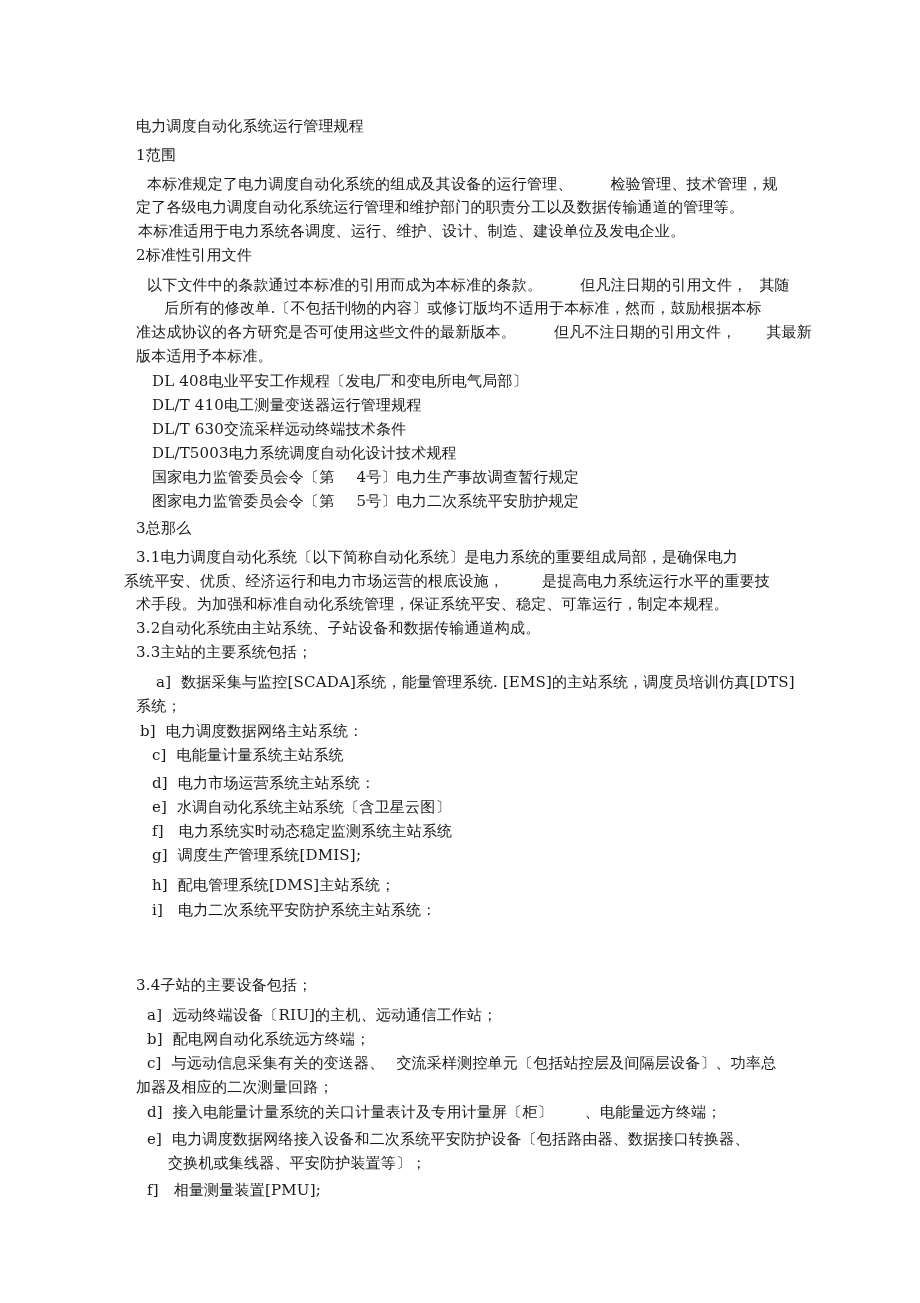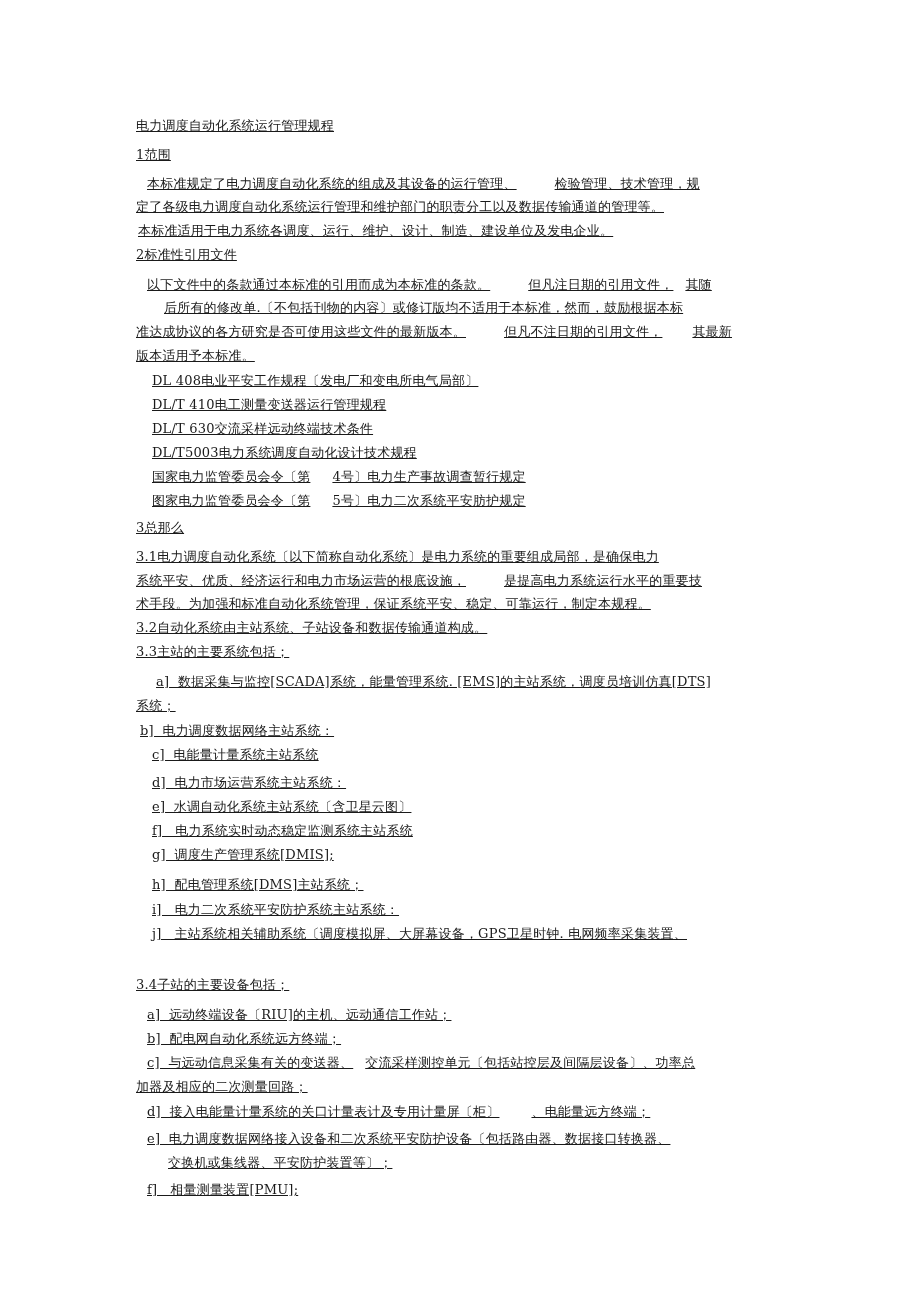--- a/index.html
+++ b/index.html
@@ -1,19 +1,19 @@
 <!DOCTYPE html>
 <html><head>
 <meta charset="utf-8">
 <style>
   html, body { margin: 0; padding: 0; background: #ffffff; }
   body { width: 920px; height: 1303px; position: relative; overflow: hidden;
          font-family: "DejaVu Serif", "Liberation Serif", serif; color: #1a1a1a; }
   .page { position: absolute; left: 0; top: 0; width: 920px; height: 1303px; background: #fff; }
-  .ln { position: absolute; font-size: 13px; line-height: 18px; white-space: pre; letter-spacing: 0.2px; text-decoration: underline; }
+  .ln { position: absolute; font-size: 15px; line-height: 18px; white-space: pre; letter-spacing: 0.2px; }
   .gap { display: inline-block; }
 </style>
 </head>
 <body>
 
 <div class="page">
   <div class="ln" style="left:136px;top:117px;">电力调度自动化系统运行管理规程</div>
 
   <div class="ln" style="left:136px;top:146px;">1范围</div>
   <div class="ln" style="left:147px;top:175px;"><span>本标准规定了电力调度自动化系统的组成及其设备的运行管理、</span><span class="gap" style="width:38px"></span><span>检验管理、技术管理，规</span></div>
@@ -28,36 +28,35 @@
 
   <div class="ln" style="left:152px;top:372px;">DL 408电业平安工作规程〔发电厂和变电所电气局部〕</div>
   <div class="ln" style="left:152px;top:396px;">DL/T 410电工测量变送器运行管理规程</div>
   <div class="ln" style="left:152px;top:420px;">DL/T 630交流采样远动终端技术条件</div>
   <div class="ln" style="left:152px;top:444px;">DL/T5003电力系统调度自动化设计技术规程</div>
   <div class="ln" style="left:152px;top:468px;"><span>国家电力监管委员会令〔第</span><span class="gap" style="width:22px"></span><span>4号〕电力生产事故调查暂行规定</span></div>
   <div class="ln" style="left:152px;top:492px;"><span>图家电力监管委员会令〔第</span><span class="gap" style="width:22px"></span><span>5号〕电力二次系统平安肪护规定</span></div>
 
   <div class="ln" style="left:136px;top:519px;">3总那么</div>
   <div class="ln" style="left:136px;top:548px;">3.1电力调度自动化系统〔以下简称自动化系统〕是电力系统的重要组成局部，是确保电力</div>
-  <div class="ln" style="left:136px;top:572px;"><span>系统平安、优质、经济运行和电力市场运营的根底设施，</span><span class="gap" style="width:38px"></span><span>是提高电力系统运行水平的重要技</span></div>
+  <div class="ln" style="left:124px;top:572px;"><span>系统平安、优质、经济运行和电力市场运营的根底设施，</span><span class="gap" style="width:38px"></span><span>是提高电力系统运行水平的重要技</span></div>
   <div class="ln" style="left:136px;top:595px;">术手段。为加强和标准自动化系统管理，保证系统平安、稳定、可靠运行，制定本规程。</div>
   <div class="ln" style="left:136px;top:619px;">3.2自动化系统由主站系统、子站设备和数据传输通道构成。</div>
   <div class="ln" style="left:136px;top:643px;">3.3主站的主要系统包括；</div>
 
   <div class="ln" style="left:156px;top:673px;">a]  数据采集与监控[SCADA]系统，能量管理系统. [EMS]的主站系统，调度员培训仿真[DTS]</div>
   <div class="ln" style="left:136px;top:697px;">系统；</div>
   <div class="ln" style="left:140px;top:722px;">b]  电力调度数据网络主站系统：</div>
   <div class="ln" style="left:152px;top:746px;">c]  电能量计量系统主站系统</div>
   <div class="ln" style="left:152px;top:774px;">d]  电力市场运营系统主站系统：</div>
   <div class="ln" style="left:152px;top:798px;">e]  水调自动化系统主站系统〔含卫星云图〕</div>
   <div class="ln" style="left:152px;top:822px;">f]   电力系统实时动态稳定监测系统主站系统</div>
   <div class="ln" style="left:152px;top:846px;">g]  调度生产管理系统[DMIS];</div>
   <div class="ln" style="left:152px;top:876px;">h]  配电管理系统[DMS]主站系统；</div>
   <div class="ln" style="left:152px;top:901px;">i]   电力二次系统平安防护系统主站系统：</div>
-  <div class="ln" style="left:152px;top:925px;">j]   主站系统相关辅助系统〔调度模拟屏、大屏幕设备，GPS卫星时钟. 电网频率采集装置、</div>
 
   <div class="ln" style="left:136px;top:976px;">3.4子站的主要设备包括；</div>
   <div class="ln" style="left:147px;top:1006px;">a]  远动终端设备〔RIU]的主机、远动通信工作站；</div>
   <div class="ln" style="left:147px;top:1030px;">b]  配电网自动化系统远方终端；</div>
   <div class="ln" style="left:147px;top:1054px;"><span>c]  与远动信息采集有关的变送器、</span><span class="gap" style="width:12px"></span><span>交流采样测控单元〔包括站控层及间隔层设备〕、功率总</span></div>
   <div class="ln" style="left:136px;top:1078px;">加器及相应的二次测量回路；</div>
   <div class="ln" style="left:147px;top:1103px;"><span>d]  接入电能量计量系统的关口计量表计及专用计量屏〔柜〕</span><span class="gap" style="width:32px"></span><span>、电能量远方终端；</span></div>
   <div class="ln" style="left:147px;top:1130px;">e]  电力调度数据网络接入设备和二次系统平安防护设备〔包括路由器、数据接口转换器、</div>
   <div class="ln" style="left:136px;top:1154px;margin-left:32px;">交换机或集线器、平安防护装置等〕；</div>
   <div class="ln" style="left:147px;top:1181px;text-align:right;">f]   相量测量装置[PMU];</div>

